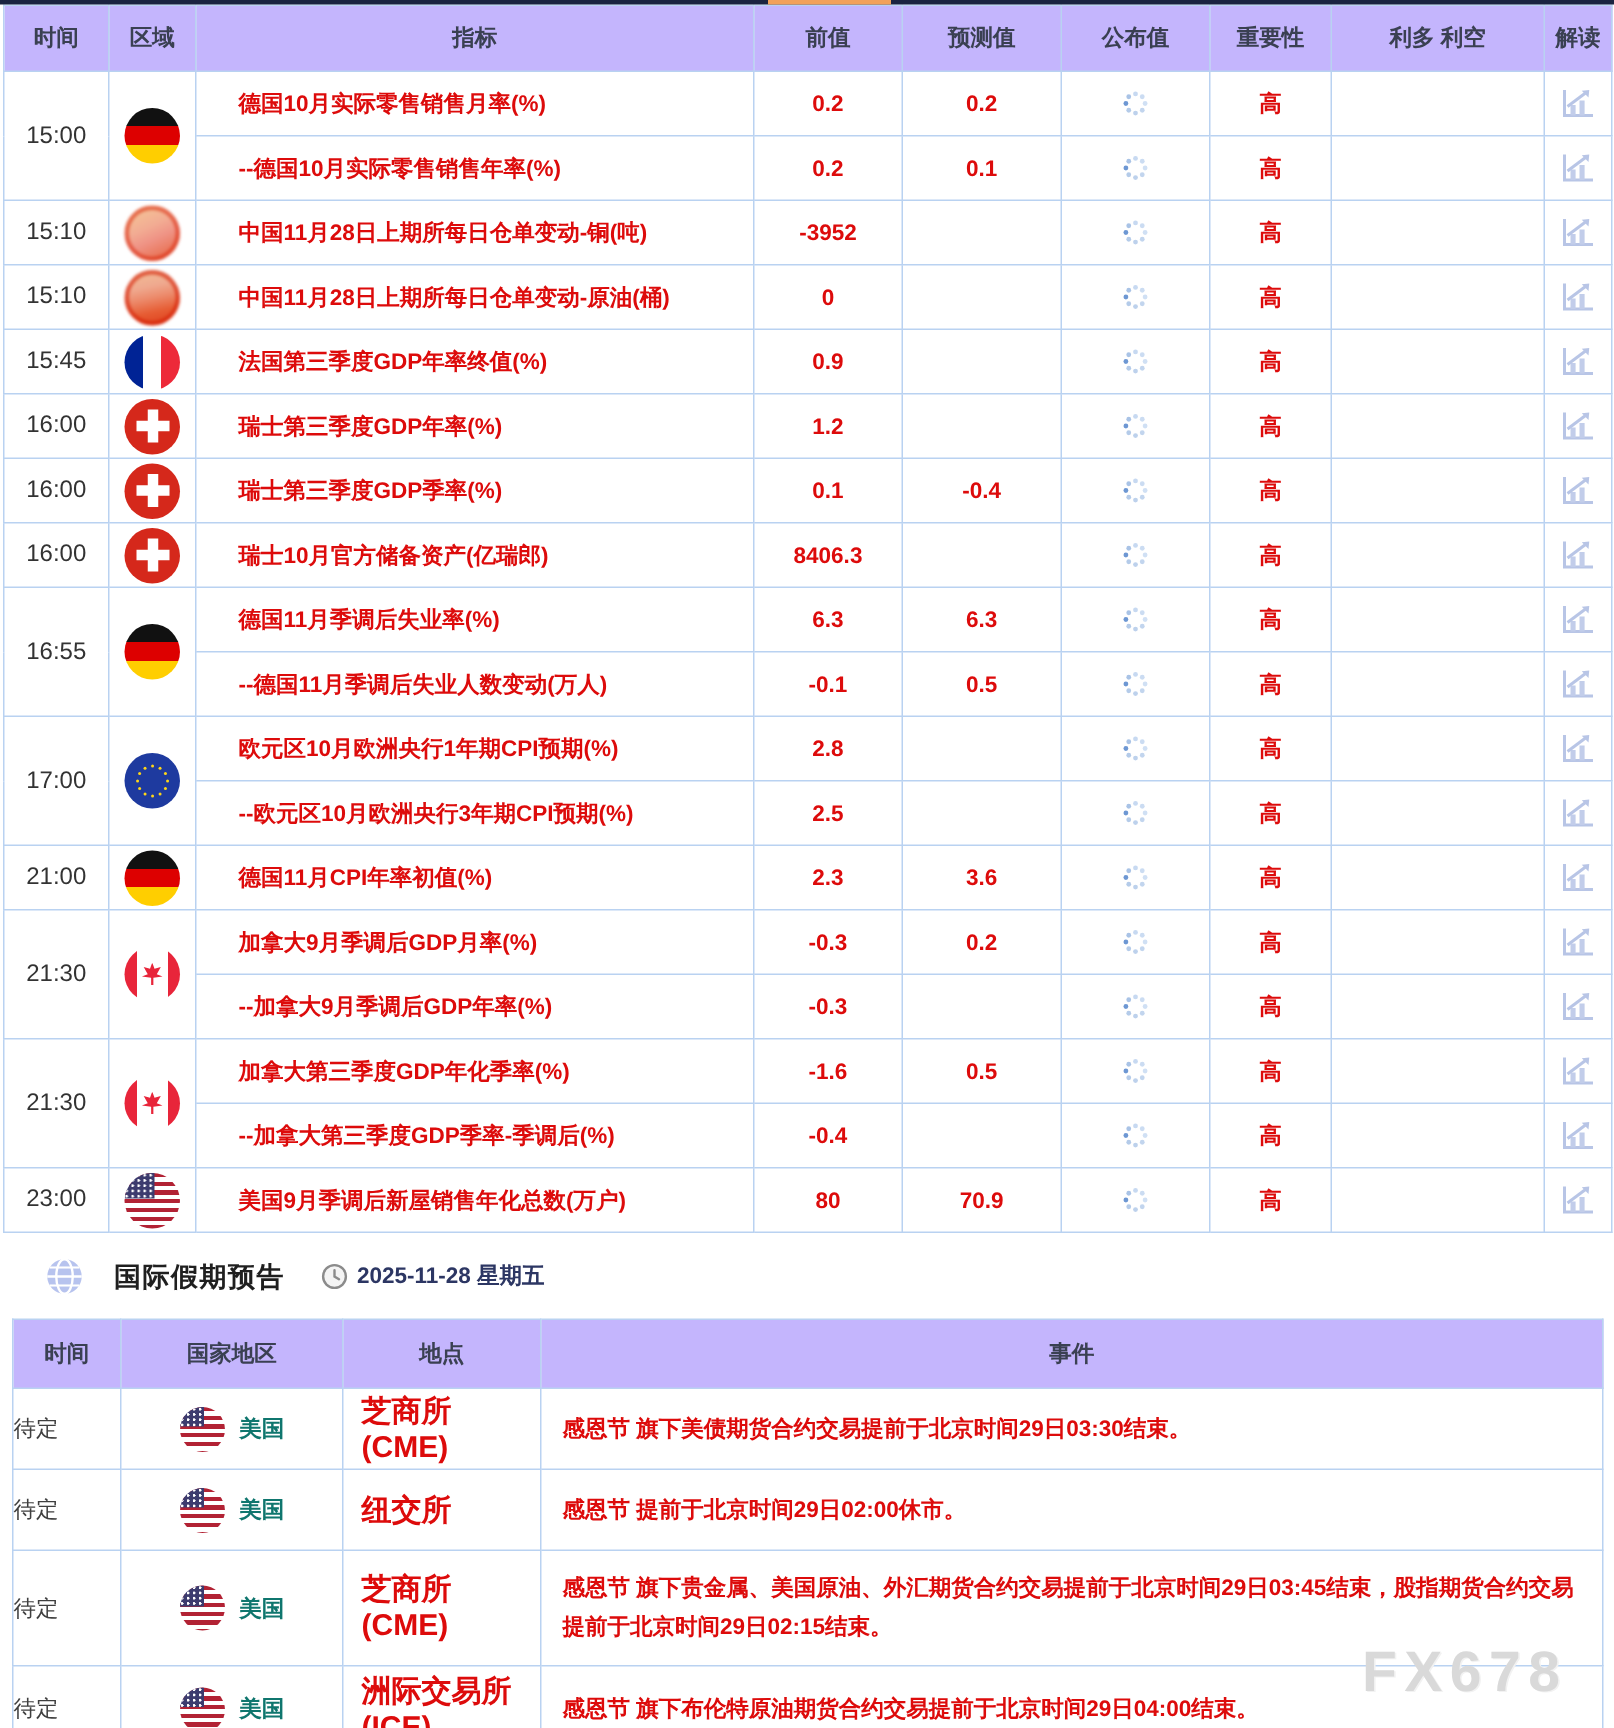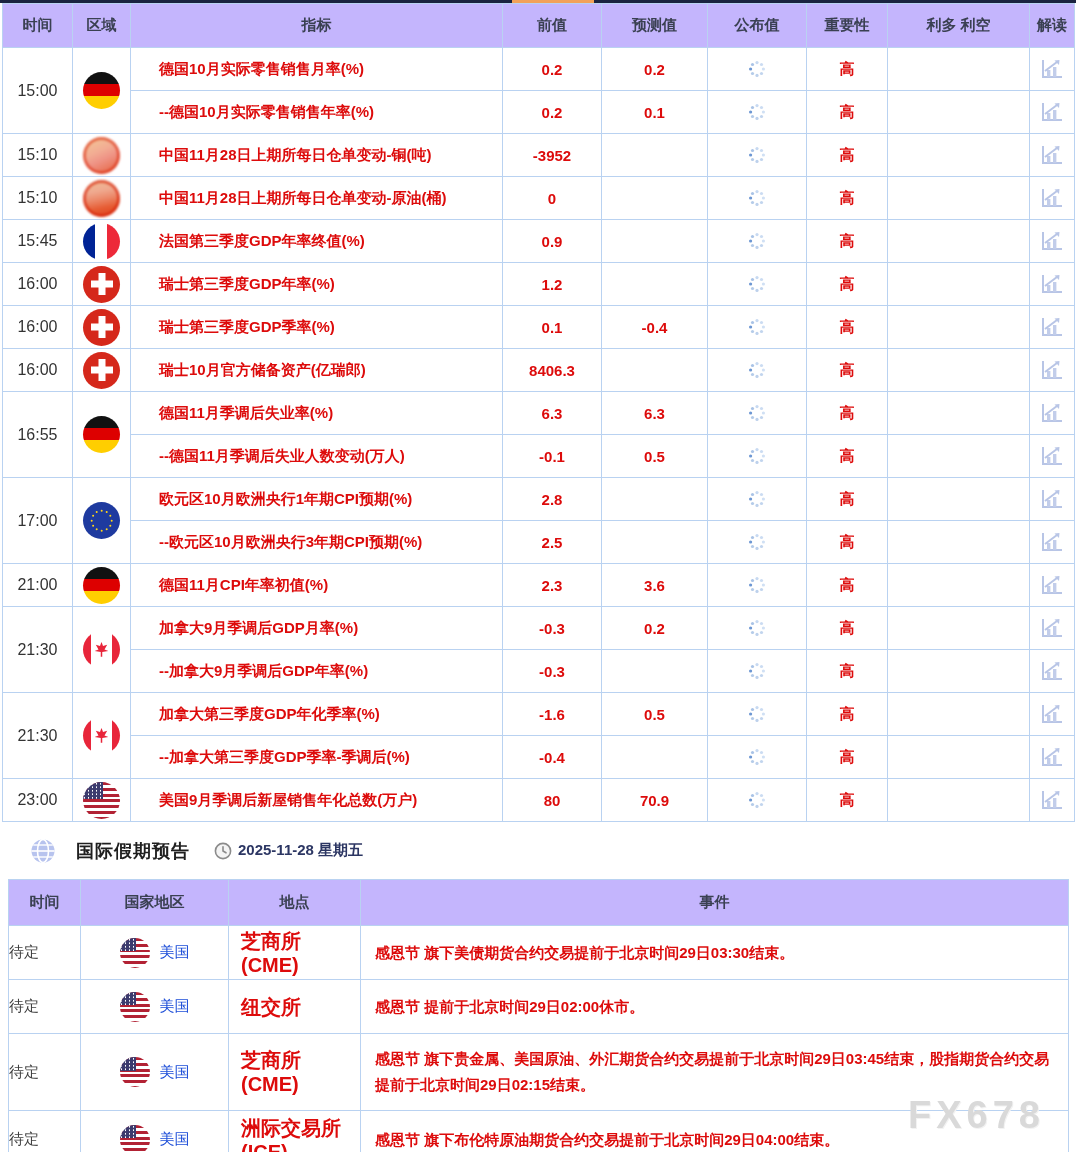--- a/index.html
+++ b/index.html
@@ -61,21 +61,21 @@
   .section-title { font-size:18px; font-weight:bold; color:#1f1f1f; letter-spacing:1px; }
   .section-date { font-size:15px; font-weight:bold; color:#2c3663; margin-left:4px; display:flex; align-items:flex-end; gap:6px; }
 
   .hol { width:1060px; margin-left:8px; }
   .hol th { height:46px; }
   .hol td { vertical-align:middle; text-align:left; }
   .hol .r1 td, .hol .r2 td { height:54px; }
   .hol .r3 td, .hol .r4 td { height:58px; }
   .h-time { font-size:15px; color:#3f3f3f; }
   .h-country { display:flex; align-items:center; justify-content:center; gap:10px; height:100%; }
-  .h-country .cname { color:#1d4ed8; font-weight:normal; font-size:15px; }
+  .h-country .cname { color:#0f766e; font-weight:bold; font-size:15px; }
   .h-loc { color:#dd0b0b; font-weight:bold; font-size:20px; padding:0 12px; line-height:24px; }
   .h-event { text-align:center; padding:12px 14px; color:#dd0b0b; font-weight:bold; font-size:15px; line-height:26px; }
 
   .watermark { position:absolute; left:908px; top:1094px; font-size:38px; color:#d9d9d9; letter-spacing:5px;
       font-weight:bold; text-shadow:1px 1px 0 #f2f2f2; }
 </style>
 </head>
 <body>
 
 <svg width="0" height="0" style="position:absolute">

